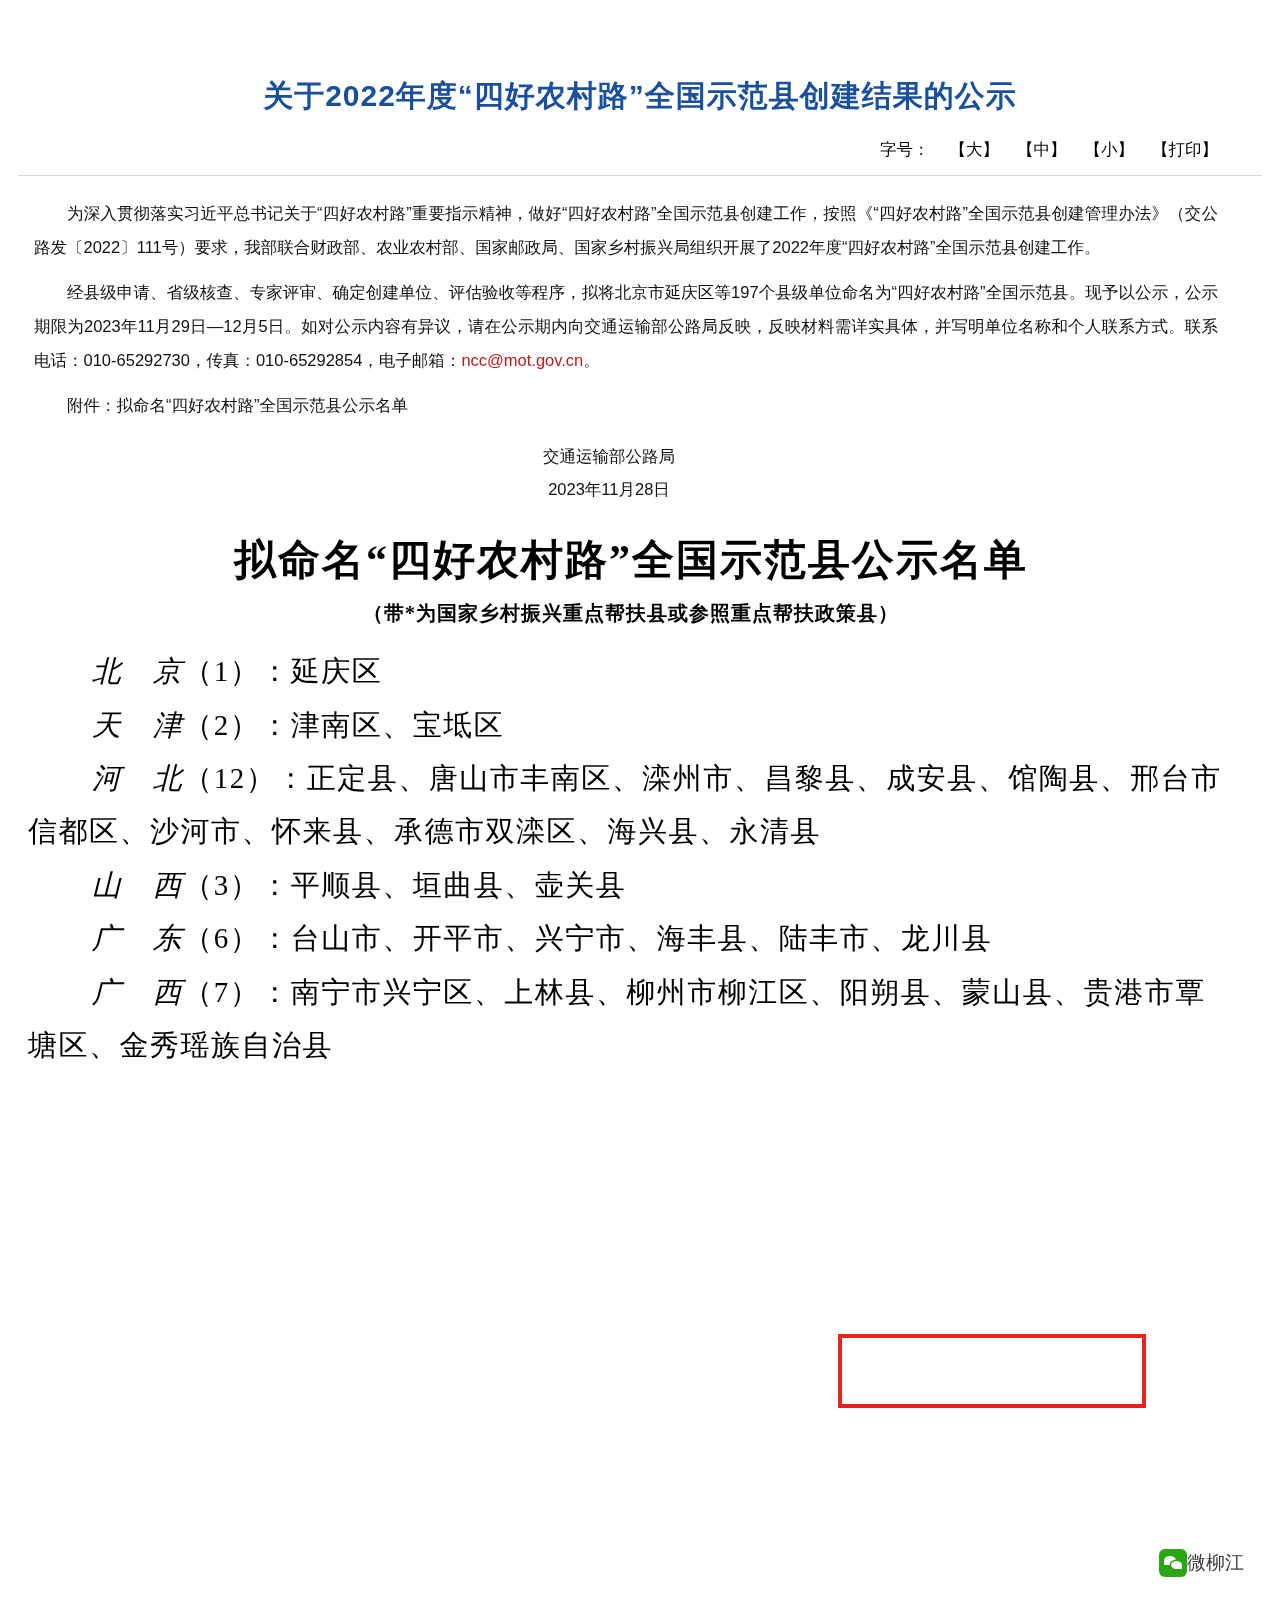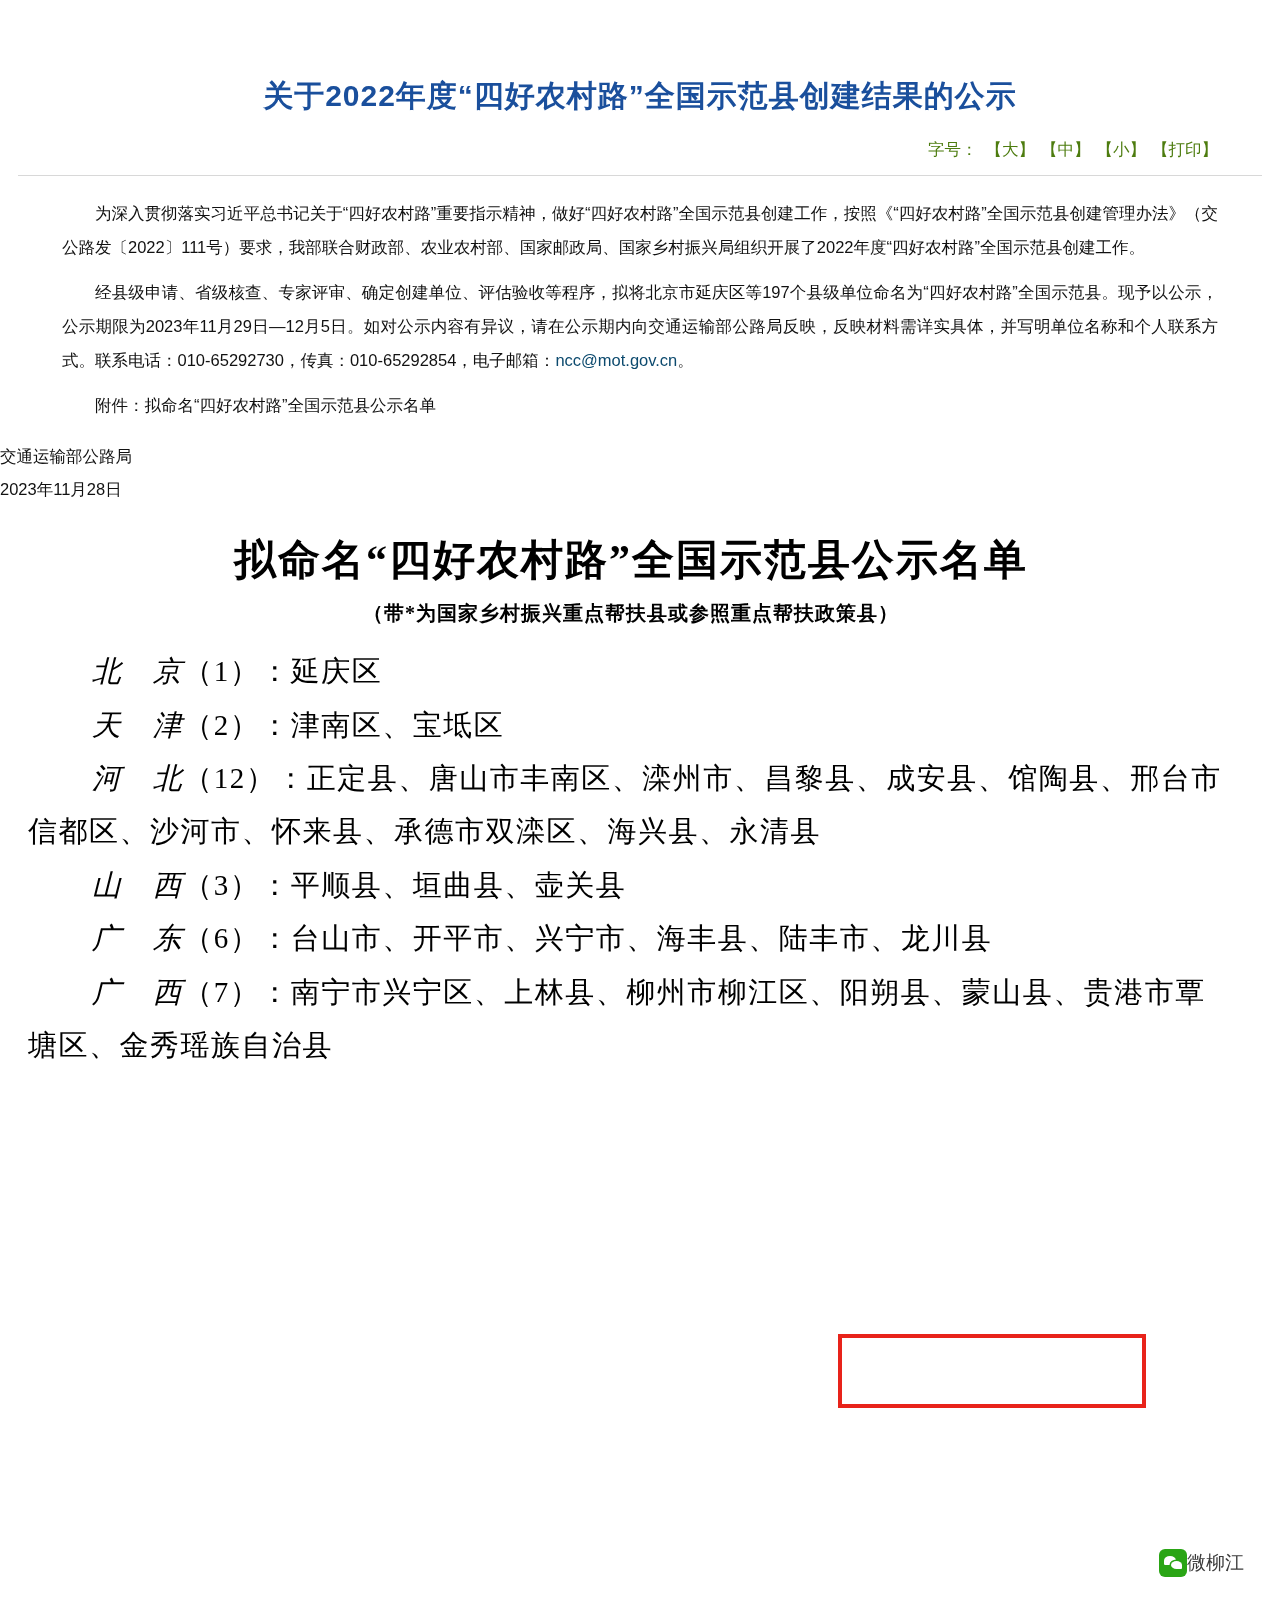--- a/index.html
+++ b/index.html
@@ -26,58 +26,58 @@
     letter-spacing: 1px;
     padding: 44px 60px 0 60px;
     line-height: 1.3;
     margin-top: 32px;
   }
 
   .fontsize-bar {
     display: flex;
     justify-content: flex-end;
     align-items: center;
-    gap: 6px;
+    gap: 18px;
     padding: 24px 62px 0 0;
     font-family: "Liberation Sans", "DejaVu Sans", sans-serif;
     font-size: 16.5px;
-    color: #4d7c0f;
+    color: #000000;
   }
   .fontsize-bar .fs-label { margin-right: 2px; }
   .fontsize-bar .fs-opt {
     cursor: pointer;
     white-space: nowrap;
   }
 
   .rule {
     border-top: 1px solid #d8d8d8;
     margin: 14px 18px 0 18px;
   }
 
   
   .notice {
-    padding: 20px 62px 0 62px;
+    padding: 20px 62px 0 34px;
     font-family: "Liberation Sans", "DejaVu Sans", sans-serif;
     font-size: 16.5px;
     line-height: 2.08;
     color: #111;
     text-align: justify;
   }
   .notice p {
     margin: 0 0 10px 0;
     text-indent: 2em;
   }
   .notice p.attach { text-indent: 2em; margin-top: 2px;}
   .notice a.mail {
-    color: #0c4a6e;
+    color: #b91c1c;
     text-decoration: none;
   }
   .sign {
     padding: 8px 62px 0 0;
-    text-align: left;
+    text-align: center;
     font-family: "Liberation Sans", "DejaVu Sans", sans-serif;
     font-size: 16.5px;
     line-height: 2.0;
     color: #111;
   }
 
   
   .attachment {
     padding: 28px 46px 0 28px;
   }

